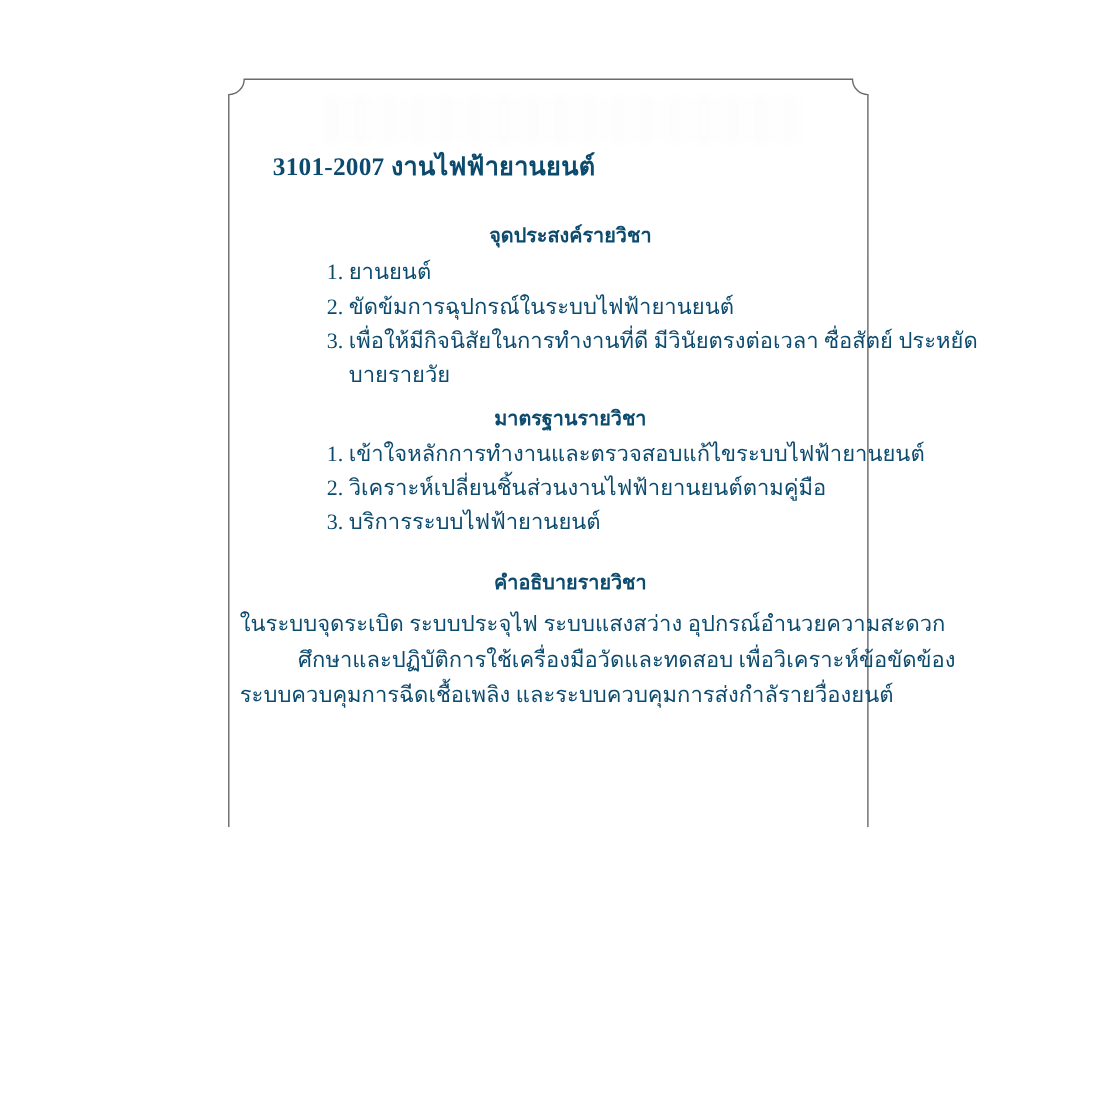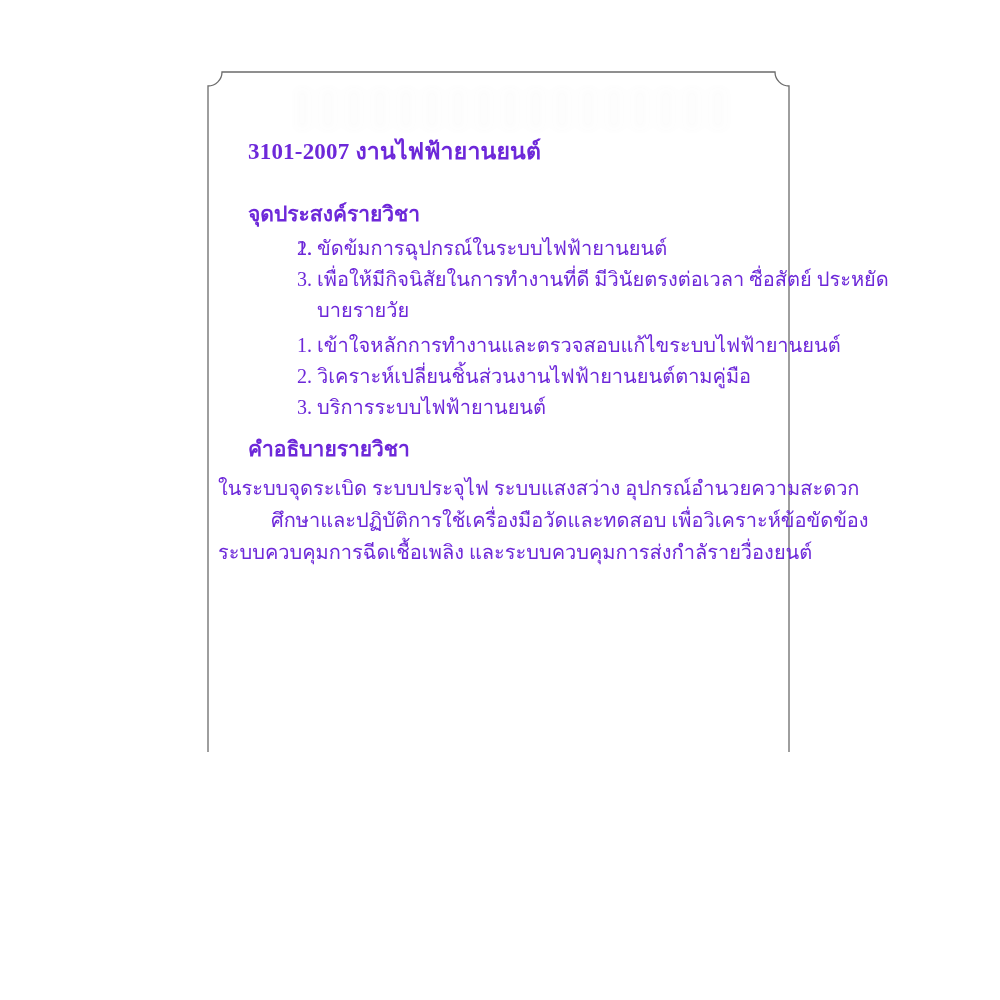--- a/index.html
+++ b/index.html
@@ -7,21 +7,21 @@
     padding: 0;
     background: #ffffff;
   }
   .canvas {
     position: relative;
     width: 1000px;
     height: 752px;
     background: #ffffff;
     overflow: hidden;
     font-family: "Liberation Serif", "DejaVu Serif", serif;
-    color: #6d28d9;
+    color: #0c4a6e;
   }
   
   .frame-svg {
     position: absolute;
     left: 207px;
     top: 71px;
     width: 583px;
     height: 842px;
   }
   .frame-svg path {
@@ -51,28 +51,29 @@
   .doc-title {
     margin: 64px 0 0 39px;
     font-size: 23px;
     font-weight: bold;
     line-height: 30px;
     white-space: nowrap;
     letter-spacing: 0.2px;
   }
   .section-heading {
     margin: 0 0 0 39px;
-    font-size: 21px;
+    font-size: 18px;
     font-weight: bold;
     line-height: 28px;
     white-space: nowrap;
+    text-align: center;
   }
   .heading-objectives { margin-top: 33px; }
   .heading-standards  { margin-top: 9px;  }
-  .heading-description{ margin-top: 12px; }
+  .heading-description{ margin-top: 24px; }
   .num-list { margin-top: 5px; }
   .num-list.standards { margin-top: 4px; }
   .li-row {
     position: relative;
     padding-left: 108px;
     font-size: 20px;
     line-height: 31px;
     white-space: nowrap;
   }
   .li-row .num {
@@ -107,33 +108,37 @@
 
     <div class="doc-title">3101-2007 งานไฟฟ้ายานยนต์</div>
 
     <div class="section-heading heading-objectives">จุดประสงค์รายวิชา</div>
 
     <div class="num-list objectives">
       <div class="li-row">
         <span class="num">1.</span>
       </div>
       <div class="li-row">
+        <span>ยานยนต์</span>
+      </div>
+      <div class="li-row">
         <span class="num">2.</span>
       </div>
       <div class="li-row">
         <span>ขัดข้มการฉุปกรณ์ในระบบไฟฟ้ายานยนต์</span>
       </div>
       <div class="li-row">
         <span class="num">3.</span><span>เพื่อให้มีกิจนิสัยในการทำงานที่ดี มีวินัยตรงต่อเวลา ซื่อสัตย์ ประหยัด</span>
       </div>
       <div class="li-row">
         <span>บายรายวัย</span>
       </div>
     </div>
 
+    <div class="section-heading heading-standards">มาตรฐานรายวิชา</div>
 
     <div class="num-list standards">
       <div class="li-row">
         <span class="num">1.</span><span>เข้าใจหลักการทำงานและตรวจสอบแก้ไขระบบไฟฟ้ายานยนต์</span>
       </div>
       <div class="li-row">
         <span class="num">2.</span><span>วิเคราะห์เปลี่ยนชิ้นส่วนงานไฟฟ้ายานยนต์ตามคู่มือ</span>
       </div>
       <div class="li-row">
         <span class="num">3.</span><span>บริการระบบไฟฟ้ายานยนต์</span>

